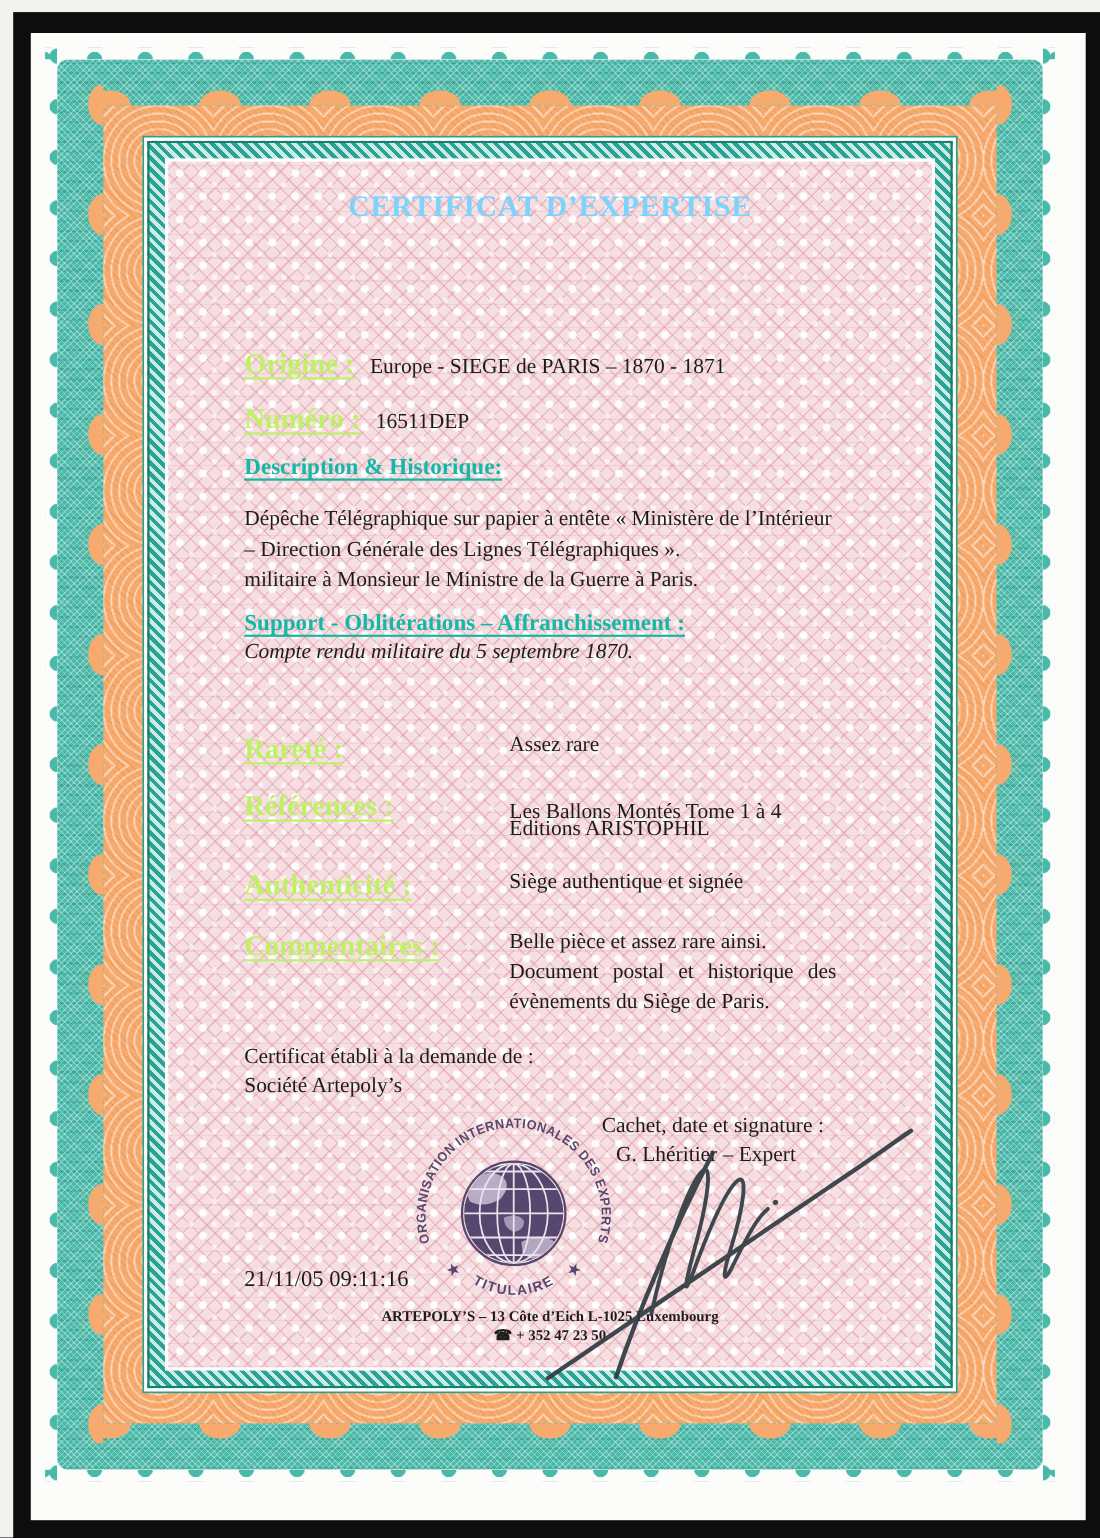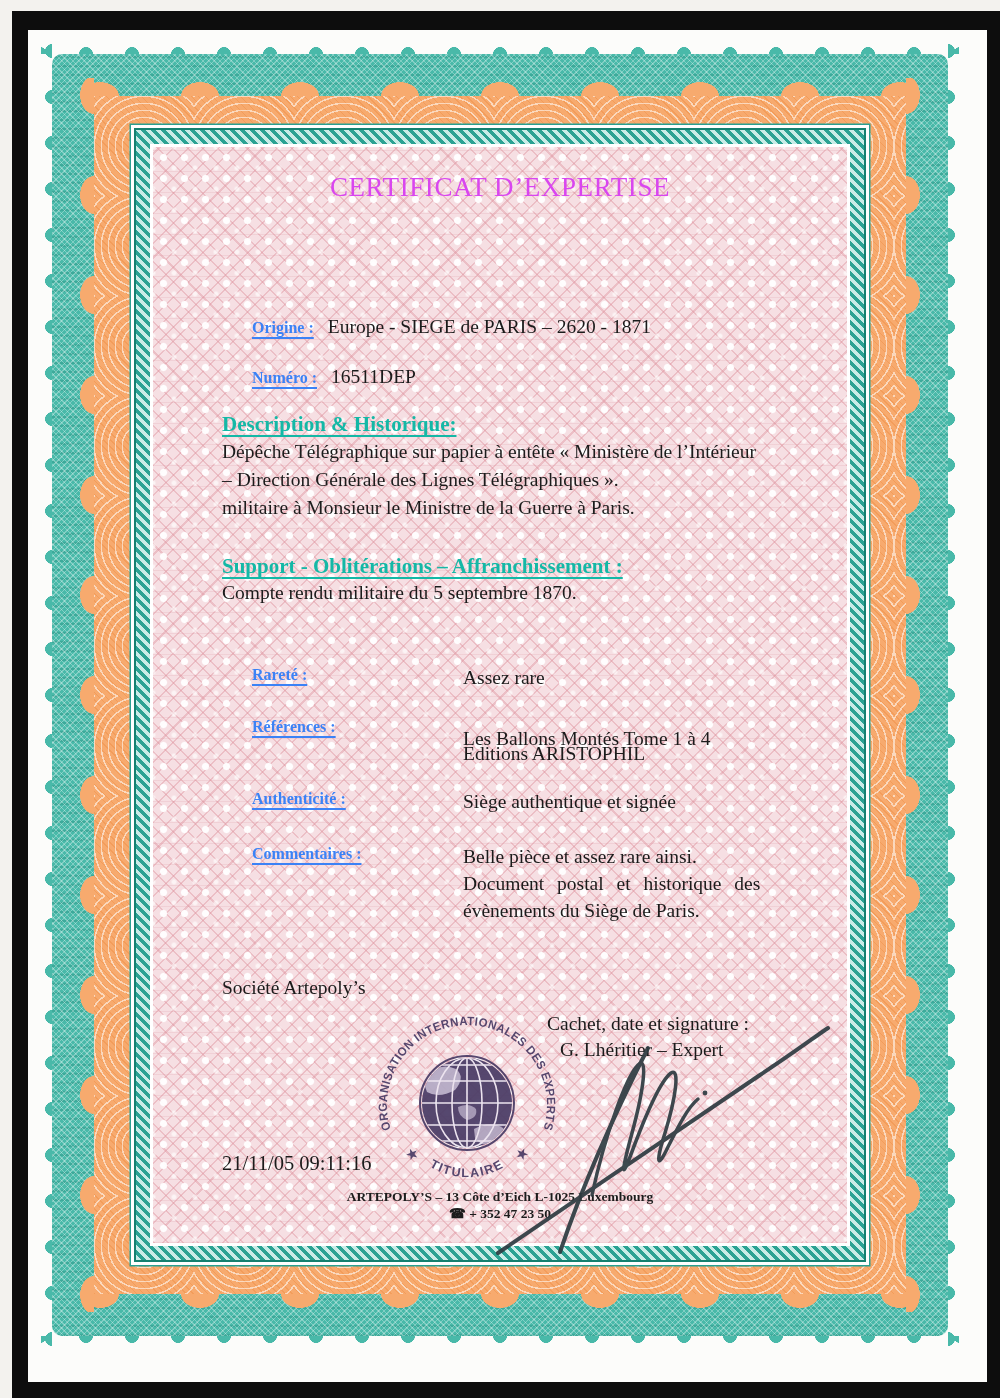--- a/index.html
+++ b/index.html
@@ -54,29 +54,29 @@
       radial-gradient(circle, rgba(255,255,255,.95) 3px, rgba(255,255,255,0) 4.2px),
       radial-gradient(circle, rgba(255,255,255,.65) 2px, rgba(255,255,255,0) 3px),
       repeating-linear-gradient(45deg, rgba(222,146,157,.42) 0 1.5px, rgba(0,0,0,0) 1.5px 10.5px),
       repeating-linear-gradient(-45deg, rgba(222,146,157,.42) 0 1.5px, rgba(0,0,0,0) 1.5px 10.5px),
       repeating-linear-gradient(0deg, rgba(236,196,203,.55) 0 1px, rgba(0,0,0,0) 1px 21px);
     background-size:21px 21px,21px 21px,auto,auto,auto;
     background-position:0 0,10.5px 10.5px,0 0,0 0,0 0;}
 
   
   .txt{position:absolute;z-index:20;white-space:nowrap;}
-  .title{left:152px;width:696px;text-align:center;top:172px;font-size:27px;font-weight:400;
-         letter-spacing:.6px;color:#d946ef;}
-  .lbl{font-weight:700;font-size:16px;text-decoration:underline;text-decoration-thickness:2px;
-       text-underline-offset:4px;color:#3b82f6;margin-left:30px;}
+  .title{left:152px;width:696px;text-align:center;top:172px;font-size:27px;font-weight:700;
+         letter-spacing:.6px;color:#7dd3fc;}
+  .lbl{font-weight:700;font-size:26px;text-decoration:underline;text-decoration-thickness:2px;
+       text-underline-offset:4px;color:#bef264;}
   .hdr{font-weight:700;font-size:21px;text-decoration:underline;text-decoration-thickness:2px;
        text-underline-offset:4px;color:#14b8a6;}
   .val{font-size:19.5px;color:#1b1b1b;}
   .row{display:flex;gap:14px;align-items:baseline;}
-  .para{line-height:28px;font-size:19.5px;}
+  .para{line-height:28px;font-size:19.5px;margin-top:20px;}
   .wj{word-spacing:5.5px;}
   .wj2{word-spacing:8px;text-align:center;}
   sup{font-size:12px;vertical-align:super;line-height:0;}
   .footer{left:152px;width:696px;text-align:center;font-size:13.5px;font-weight:700;line-height:17px;}
   .stamp-svg{position:absolute;left:370px;top:1008px;z-index:30;opacity:.93;}
   .sig-svg{position:absolute;left:430px;top:1005px;z-index:40;}
 </style>
 </head>
 <body>
 
@@ -88,52 +88,53 @@
   <div class="band-orange"></div>
   <div class="inner-frame"></div>
   <div class="content">
     <div class="pink"></div>
   </div>
 
   <div class="txt title">CERTIFICAT D’EXPERTISE</div>
 
   <div class="txt row" style="left:222px;top:316px;">
     <span class="lbl">Origine :</span>
-    <span class="val">Europe - SIEGE de PARIS – 2620 - 1871</span>
+    <span class="val">Europe - SIEGE de PARIS – 1870 - 1871</span>
   </div>
   <div class="txt row" style="left:222px;top:366px;">
     <span class="lbl">Numéro :</span>
     <span class="val">16511DEP</span>
   </div>
 
   <div class="txt hdr" style="left:222px;top:412px;">Description &amp; Historique:</div>
   <div class="txt para" style="left:222px;top:438px;width:572px;">
     <div>Dépêche Télégraphique sur papier à entête « Ministère de l’Intérieur</div>
     <div>– Direction Générale des Lignes Télégraphiques ».</div>
     <div>militaire à Monsieur le Ministre de la Guerre à Paris.</div>
   </div>
 
   <div class="txt hdr" style="left:222px;top:554px;">Support - Oblitérations – Affranchissement :</div>
-  <div class="txt val" style="left:222px;top:582px;">Compte rendu militaire du 5 septembre 1870.</div>
+  <div class="txt val" style="left:222px;top:582px;font-style:italic;">Compte rendu militaire du 5 septembre 1870.</div>
 
   <div class="txt lbl" style="left:222px;top:666px;">Rareté :</div>
   <div class="txt val" style="left:463px;top:667px;">Assez rare</div>
 
   <div class="txt lbl" style="left:222px;top:718px;">Références :</div>
   <div class="txt val" style="left:463px;top:716px;margin-top:12px;">Les Ballons Montés Tome 1 à 4</div>
   <div class="txt val" style="left:463px;top:743px;">Editions ARISTOPHIL</div>
 
   <div class="txt lbl" style="left:222px;top:790px;">Authenticité :</div>
   <div class="txt val" style="left:463px;top:791px;">Siège authentique et signée</div>
 
   <div class="txt lbl" style="left:222px;top:845px;">Commentaires :</div>
   <div class="txt val" style="left:463px;top:846px;">Belle pièce et assez rare ainsi.</div>
   <div class="txt val wj2" style="left:463px;top:873px;">Document postal et historique des</div>
   <div class="txt val" style="left:463px;top:900px;">évènements du Siège de Paris.</div>
 
+  <div class="txt val" style="left:222px;top:950px;">Certificat établi à la demande de :</div>
   <div class="txt val" style="left:222px;top:977px;">Société Artepoly’s</div>
 
   <div class="txt val" style="left:547px;top:1013px;">Cachet, date et signature :</div>
   <div class="txt val" style="left:560px;top:1039px;">G. Lhéritier – Expert</div>
 
   <div class="txt val" style="left:222px;top:1152px;font-size:20.5px;">21/11/05 09:11:16</div>
   <div class="txt footer" style="top:1188px;">ARTEPOLY’S – 13 Côte d’Eich L-1025 Luxembourg</div>
   <div class="txt footer" style="top:1205px;">
     <span>☎</span>
     <span>+ 352 47 23 50</span>

